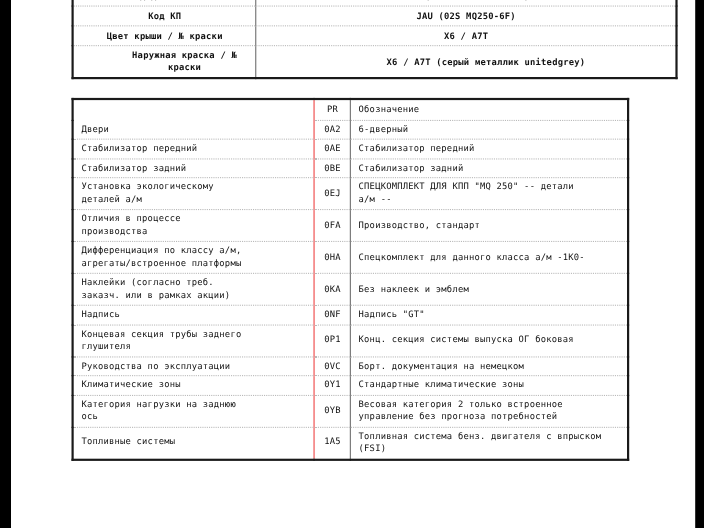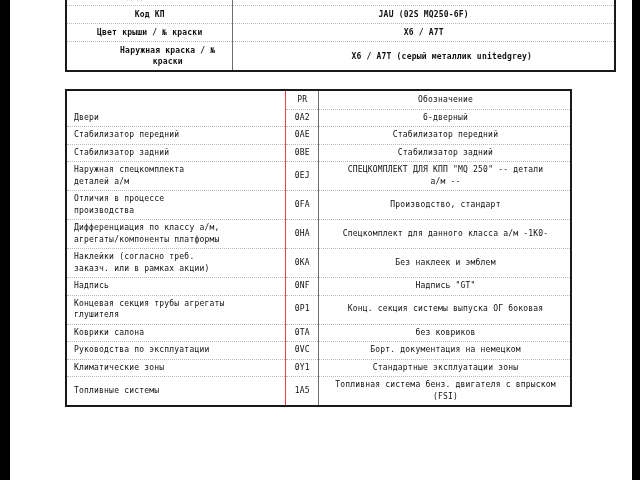--- a/index.html
+++ b/index.html
@@ -76,21 +76,21 @@
   #table-pr tr:last-child td { border-bottom: none; margin-left: 48px; }
   #table-pr td.k1 { width: 196px; border-right: 1px solid #ef4444; }
   #table-pr td.k2 {
     width: 29px;
     border-right: 1px solid #6f6f6f;
     text-align: center;
     padding-left: 2px;
     padding-right: 2px;
     white-space: nowrap;
   }
-  #table-pr td.k3 { width: 225px; text-align: center; }
+  #table-pr td.k3 { width: 225px; }
   #table-pr tr.head td { height: 19px; }
   #table-pr tr.head td.k1 { border-bottom-color: transparent; }
   .sp { white-space: pre-wrap; }
 </style>
 </head>
 <body>
 
 <div id="page">
   <div id="paper">
 
@@ -131,69 +131,71 @@
             <td class="k1 sp">Стабилизатор передний</td>
             <td class="k2 sp">0AE</td>
             <td class="k3 sp">Стабилизатор передний</td>
           </tr>
           <tr>
             <td class="k1 sp">Стабилизатор задний</td>
             <td class="k2 sp">0BE</td>
             <td class="k3 sp">Стабилизатор задний</td>
           </tr>
           <tr>
-            <td class="k1 sp">Наружная спецкомплекта
+            <td class="k1 sp">Установка экологическому
 деталей а/м</td>
             <td class="k2 sp">0EJ</td>
             <td class="k3 sp">СПЕЦКОМПЛЕКТ ДЛЯ КПП "MQ 250" -- детали
 а/м --</td>
           </tr>
           <tr>
             <td class="k1 sp">Отличия в процессе
 производства</td>
             <td class="k2 sp">0FA</td>
             <td class="k3 sp">Производство, стандарт</td>
           </tr>
           <tr>
             <td class="k1 sp">Дифференциация по классу а/м,
-агрегаты/компоненты платформы</td>
+агрегаты/встроенное платформы</td>
             <td class="k2 sp">0HA</td>
             <td class="k3 sp">Спецкомплект для данного класса а/м -1K0-</td>
           </tr>
           <tr>
             <td class="k1 sp">Наклейки (согласно треб.
 заказч. или в рамках акции)</td>
             <td class="k2 sp">0KA</td>
             <td class="k3 sp">Без наклеек и эмблем</td>
           </tr>
           <tr>
             <td class="k1 sp">Надпись</td>
             <td class="k2 sp">0NF</td>
             <td class="k3 sp">Надпись "GT"</td>
           </tr>
           <tr>
-            <td class="k1 sp">Концевая секция трубы агрегаты
+            <td class="k1 sp">Концевая секция трубы заднего
 глушителя</td>
             <td class="k2 sp">0P1</td>
             <td class="k3 sp">Конц. секция системы выпуска ОГ боковая</td>
           </tr>
           <tr>
-            <td class="k1 sp">Коврики салона</td>
-            <td class="k2 sp">0TA</td>
-            <td class="k3 sp">без ковриков</td>
-          </tr>
-          <tr>
             <td class="k1 sp">Руководства по эксплуатации</td>
             <td class="k2 sp">0VC</td>
             <td class="k3 sp">Борт. документация на немецком</td>
           </tr>
           <tr>
             <td class="k1 sp">Климатические зоны</td>
             <td class="k2 sp">0Y1</td>
-            <td class="k3 sp">Стандартные эксплуатации зоны</td>
+            <td class="k3 sp">Стандартные климатические зоны</td>
+          </tr>
+          <tr>
+            <td class="k1 sp">Категория нагрузки на заднюю
+ось</td>
+            <td class="k2 sp">0YB</td>
+            <td class="k3 sp">Весовая категория 2 только встроенное
+управление без прогноза потребностей</td>
           </tr>
           <tr>
             <td class="k1 sp">Топливные системы</td>
             <td class="k2 sp">1A5</td>
             <td class="k3 sp">Топливная система бенз. двигателя с впрыском (FSI)</td>
           </tr>
         </tbody>
     </table>
 
   </div>

